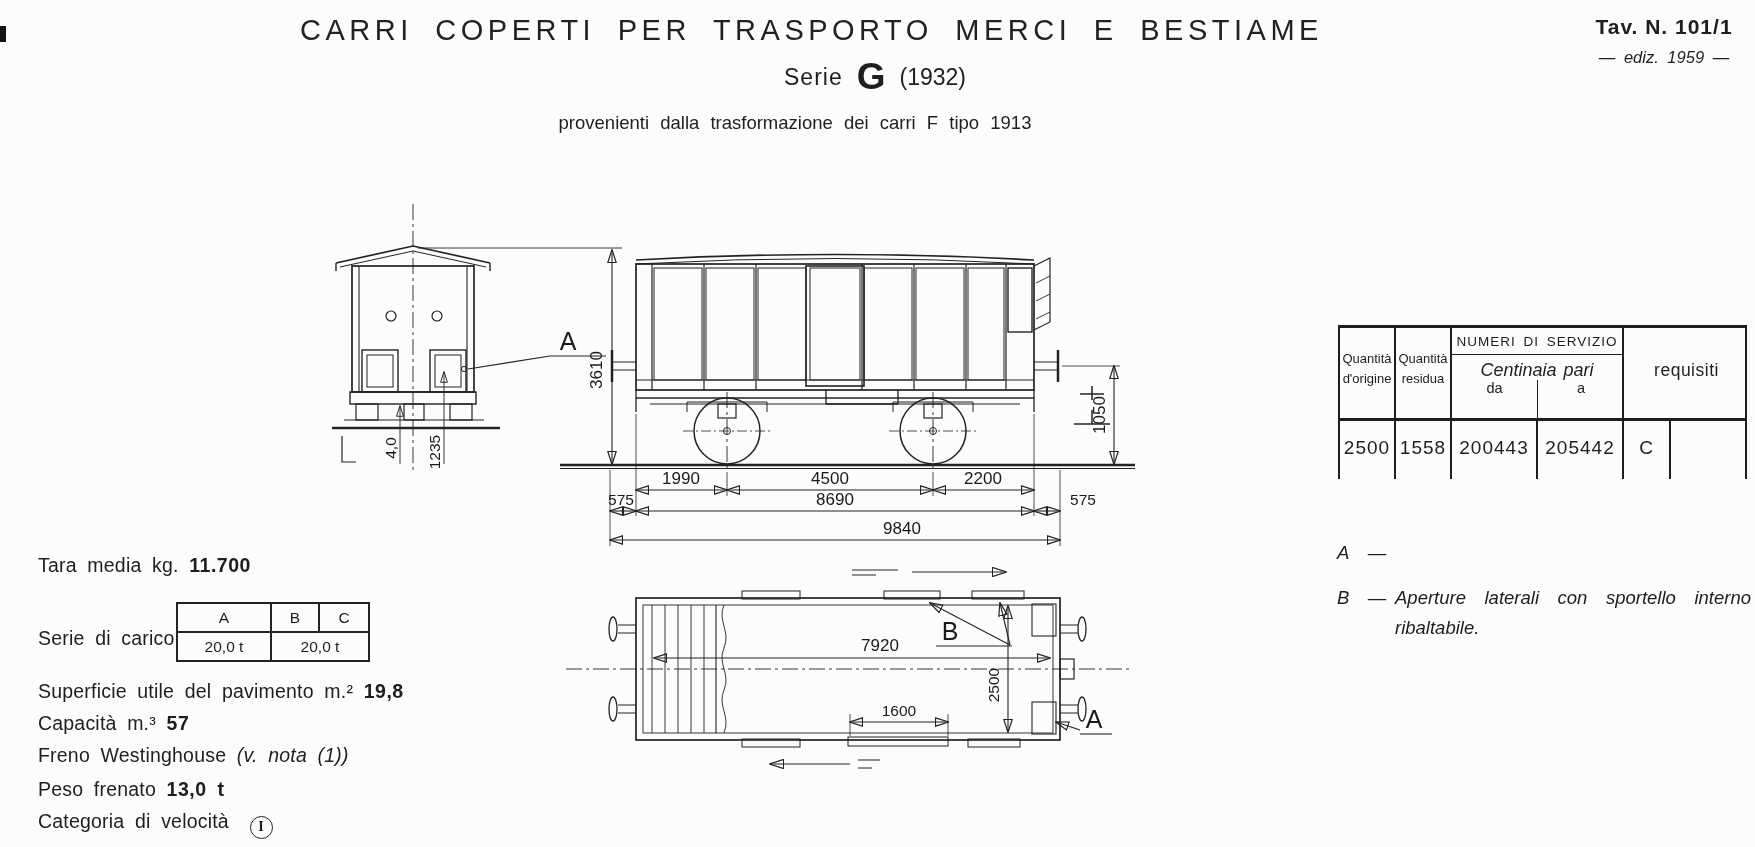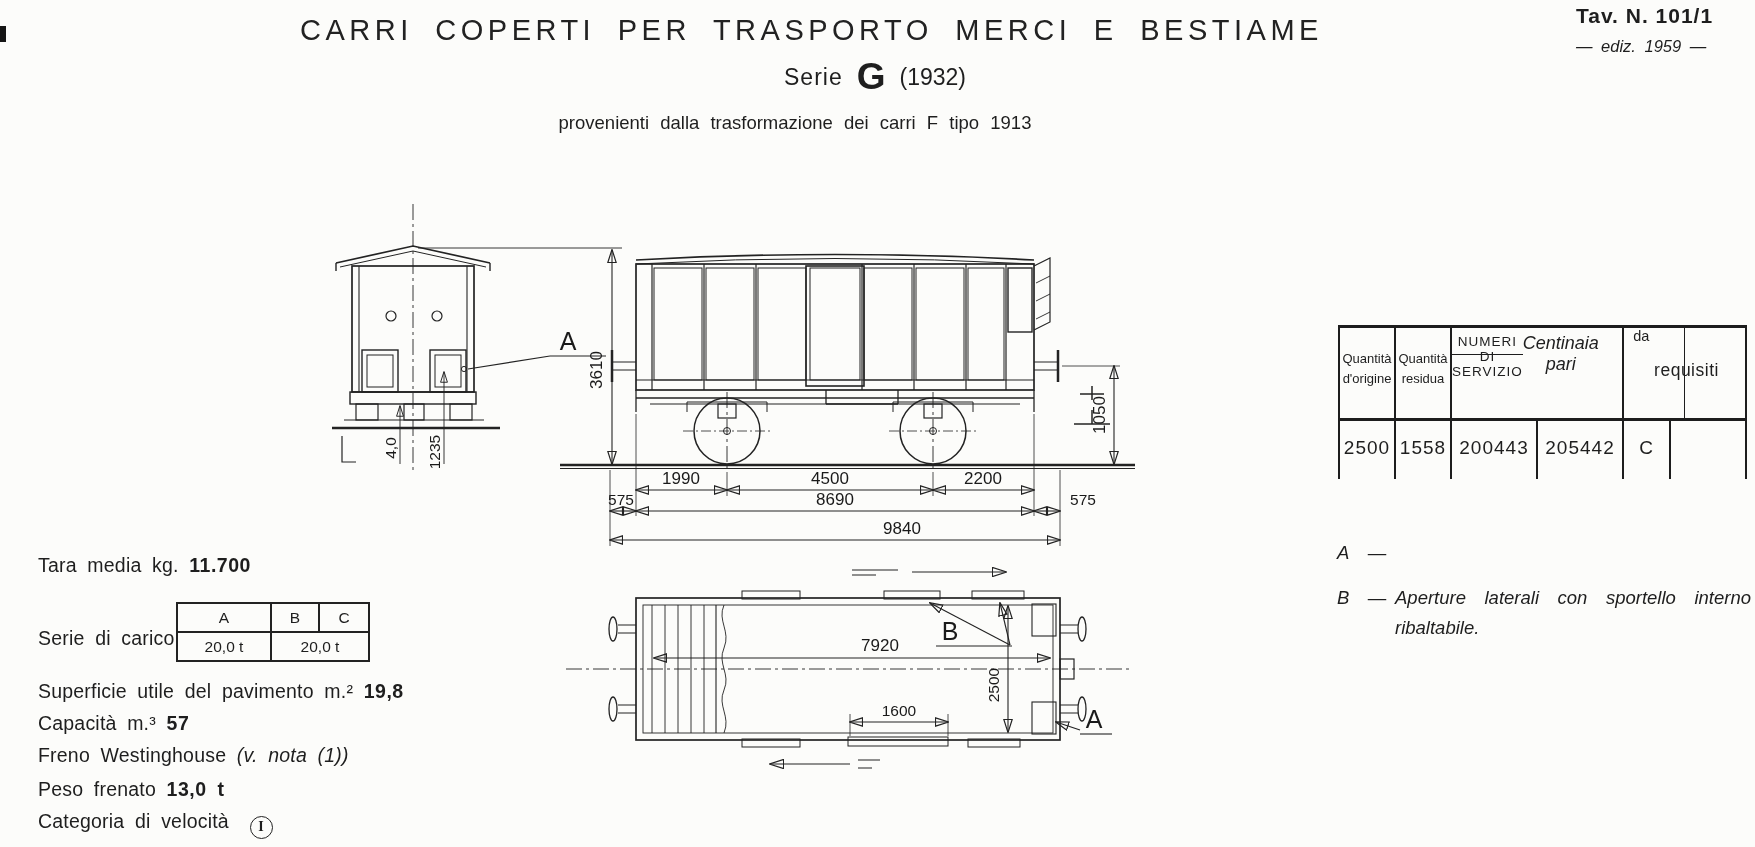--- a/index.html
+++ b/index.html
@@ -10,21 +10,21 @@
   .abs{position:absolute;}
 
   
   .title{left:300px;top:14px;width:990px;text-align:center;font-size:29px;letter-spacing:4.5px;
          word-spacing:10px;color:#222;white-space:nowrap;}
   .series{left:350px;top:56px;width:1050px;text-align:center;white-space:nowrap;}
   .s-pre{font-size:23px;letter-spacing:1px;vertical-align:3px;}
   .s-g{font-size:37px;font-weight:bold;margin:0 14px;vertical-align:-1px;}
   .s-yr{font-size:23px;vertical-align:3px;}
   .subtitle{left:300px;top:112px;width:990px;text-align:center;font-size:18.5px;word-spacing:6px;}
-  .tav{left:1576px;top:4px;width:176px;}
+  .tav{left:1576px;top:15px;width:176px;text-align:center;}
   .tav-n{font-size:21px;font-weight:bold;letter-spacing:1px;}
   .ediz{font-size:16.5px;font-style:italic;margin-top:9px;word-spacing:4px;}
   .scan-mark{left:0;top:26px;width:6px;height:16px;background:#151515;}
 
   
   .spec{left:38px;font-size:19.5px;word-spacing:5px;letter-spacing:.2px;white-space:nowrap;}
   .bv{font-weight:bold;letter-spacing:.5px;text-align:right;}
   .it{font-style:italic;}
   .load-table{left:176px;top:602px;border-collapse:collapse;}
   .load-table td{border:2px solid #222;text-align:center;font-size:15.5px;height:27px;padding:0;}
@@ -34,25 +34,25 @@
               font-family:"Liberation Serif",serif;margin-left:10px;vertical-align:-3px;}
 
   
   .svc{left:1338px;top:325px;width:409px;}
   .svc-head{display:grid;grid-template-columns:56px 56px 172px 125px;height:90px;
             border-top:3px solid #1d1d1d;border-bottom:3px solid #1d1d1d;
             border-left:2px solid #1d1d1d;border-right:2px solid #1d1d1d;}
   .svc-head > div{border-right:2px solid #1d1d1d;}
   .svc-head > div:last-child{border-right:none;}
   .hc{font-size:13px;text-align:center;padding-top:21px;line-height:1.55;}
-  .numeri{display:flex;flex-direction:row;}
+  .numeri{display:flex;flex-direction:column;}
   .n-title{font-size:13.5px;letter-spacing:1px;text-align:center;padding-top:6px;height:20px;
            border-bottom:1.5px solid #1d1d1d;word-spacing:3px;}
   .n-cent{font-size:18px;text-align:center;padding-top:5px;height:20px;word-spacing:2px;font-style:italic;}
-  .n-daa{display:grid;grid-template-columns:86px 86px;flex:1;gap:36px;}
+  .n-daa{display:grid;grid-template-columns:86px 86px;flex:1;}
   .n-da{border-right:1.5px solid #1d1d1d;text-align:center;font-size:14.5px;}
   .n-a{text-align:center;font-size:14.5px;}
   .req{font-size:17.5px;text-align:center;padding-top:32px;letter-spacing:.5px;}
   .svc-row{display:grid;grid-template-columns:56px 56px 86px 86px 47px 78px;height:58px;
            border-left:2px solid #1d1d1d;border-right:2px solid #1d1d1d;}
   .svc-row > div{border-right:2px solid #1d1d1d;font-size:19px;text-align:center;padding-top:16px;
                  letter-spacing:1px;}
   .svc-row > div:last-child{border-right:none;}
 
   

